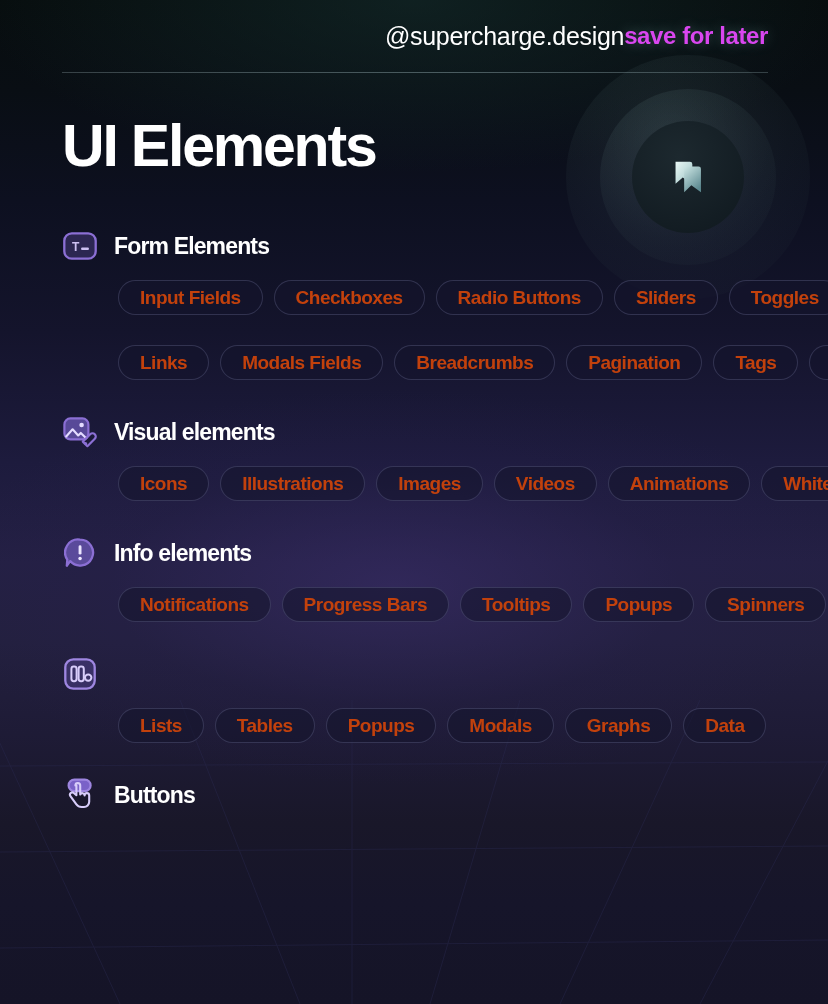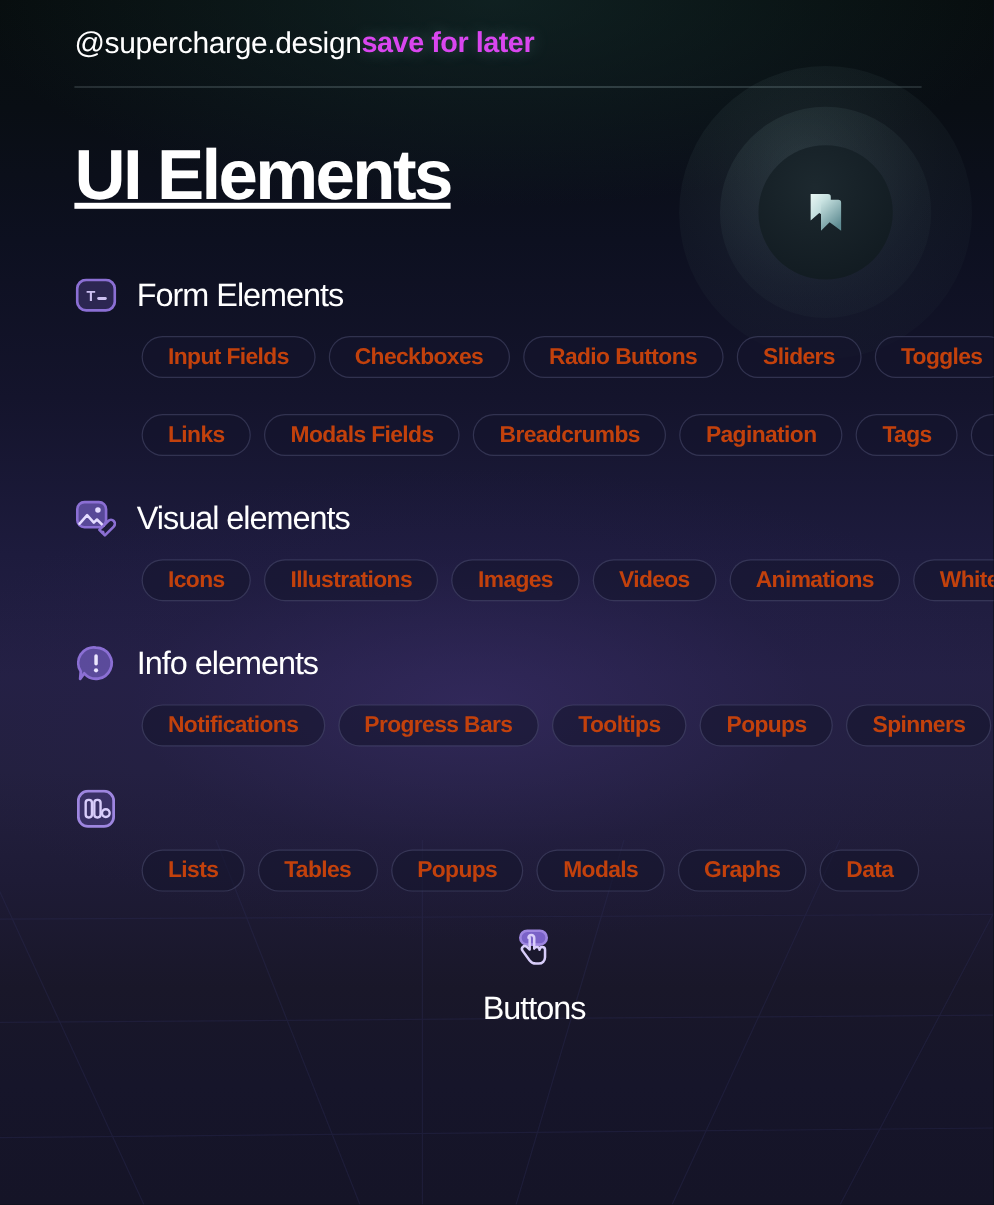--- a/index.html
+++ b/index.html
@@ -71,21 +71,21 @@
     padding: 0 0 0 62px;
   }
 
   
   .topbar {
     position: relative;
     height: 72px;
     width: 706px;
     display: flex;
     align-items: center;
-    justify-content: flex-start;
+    justify-content: flex-end;
   }
   .handle {
     font-size: 25px;
     font-weight: 400;
     letter-spacing: -0.3px;
     color: #ffffff;
   }
   .save-later {
     font-size: 24px;
     font-weight: 700;
@@ -140,43 +140,42 @@
   .bookmark-glyph { width: 46px; height: 46px; display:block; }
 
   
   .page-title {
     margin-top: 44px;
     font-size: 59px;
     line-height: 1.02;
     font-weight: 700;
     letter-spacing: -2.2px;
     color: #ffffff;
-    text-decoration: underline;
   }
 
   
   .sections { margin-top: 48px; }
 
   .section { margin-bottom: 0; }
 
   .section-head {
     display: flex;
     align-items: center;
     gap: 16px;
     height: 44px;
   }
   .sec-icon {
     width: 36px; height: 36px;
     flex: 0 0 36px;
     display: flex; align-items: center; justify-content: center;
   }
   .sec-icon svg { display: block; }
   .sec-title {
-    font-size: 27px;
-    font-weight: 400;
+    font-size: 23px;
+    font-weight: 700;
     letter-spacing: -0.85px;
     color: #ffffff;
     white-space: nowrap;
   }
 
   .tag-row {
     display: flex;
     gap: 11px;
     margin-top: 12px;
     margin-bottom: 30px;
@@ -192,21 +191,21 @@
     align-items: center;
     border-radius: 22px;
     border: 1px solid rgba(134,140,186,0.26);
     background: rgba(20,20,44,0.55);
     color: #c2410c;
     font-size: 19px;
     font-weight: 700;
     letter-spacing: -0.5px;
   }
 
-  .section.last .section-head { margin-top: 8px; flex-direction: column; }
+  .section.last .section-head { margin-top: 8px; }
 </style>
 </head>
 <body>
 
 <div class="bg-root"></div>
 <div class="bg-toptint"></div>
 <div class="bg-bloom"></div>
 <div class="bg-grid">
   <svg width="828" height="304" viewBox="0 0 828 304" xmlns="http://www.w3.org/2000/svg">
     <g stroke="#2b2b52" stroke-width="1" fill="none" opacity="0.75">

